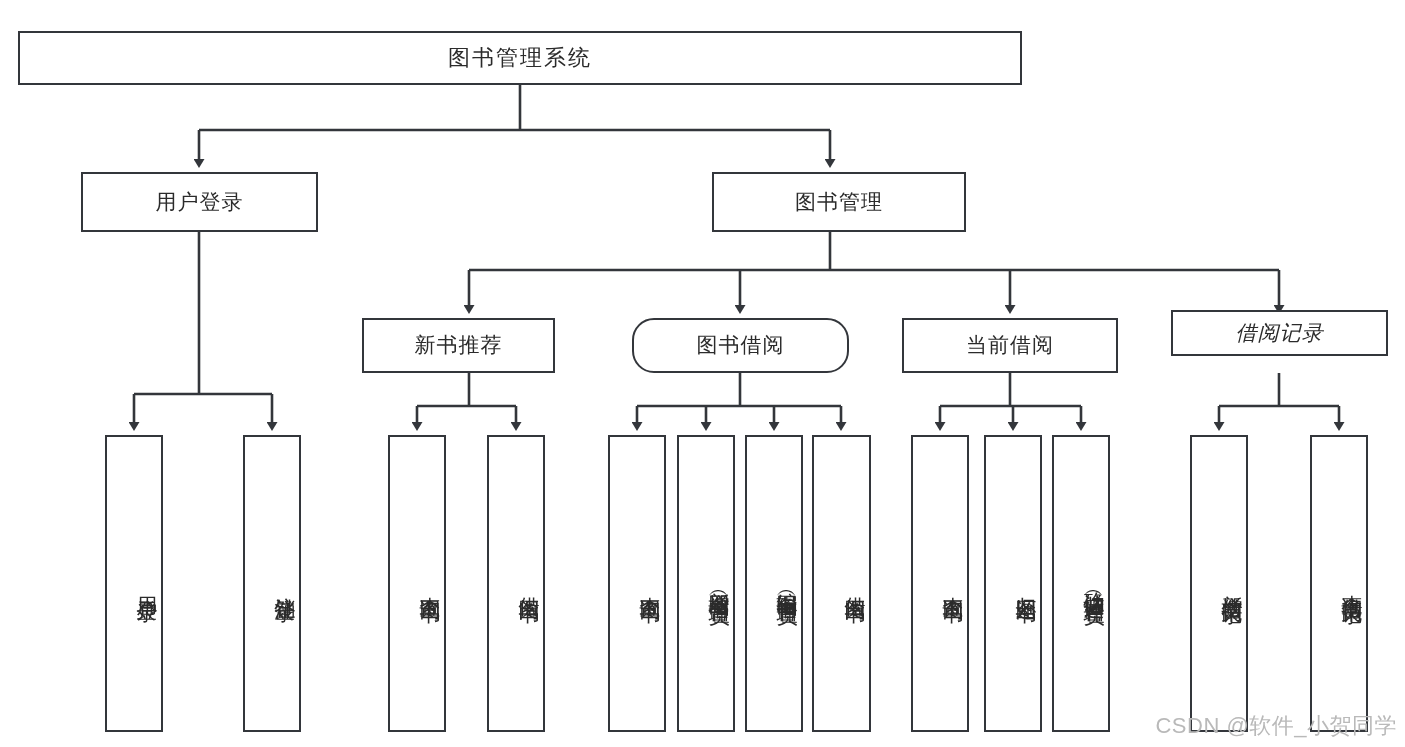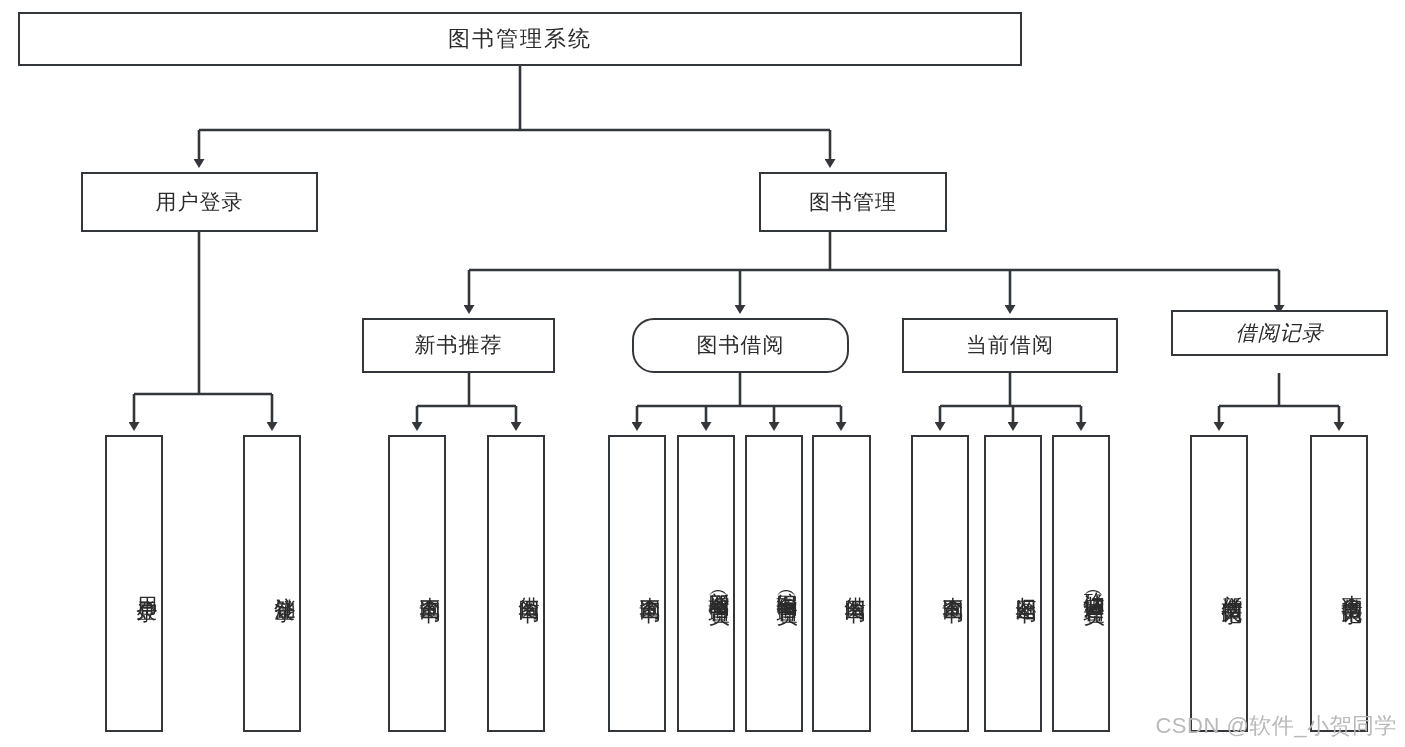--- a/index.html
+++ b/index.html
@@ -37,20 +37,21 @@
     text-align: center;
   }
   .node.h {
     font-size: 21px;
     line-height: 1.25;
     letter-spacing: 1px;
   }
   .node.title {
     font-size: 22px;
     letter-spacing: 2px;
+    margin-top: 19px;
   }
   .node.v {
     writing-mode: vertical-rl;
     text-orientation: upright;
     font-size: 21px;
     line-height: 1.32;
     letter-spacing: 2px;
     padding: 6px 0;
     align-items: flex-start;
     justify-content: center;
@@ -123,21 +124,21 @@
     </g>
   </svg>
 
   <div class="node title" style="left:18px; top:12px; width:1004px; height:54px;">
     <span>图书管理系统</span>
   </div>
 
   <div class="node h" style="left:81px; top:172px; width:237px; height:60px;">
     <span>用户登录</span>
   </div>
-  <div class="node h" style="left:712px; top:172px; width:188px; height:60px;margin-left:47px;">
+  <div class="node h" style="left:712px; top:172px; width:254px; height:60px;">
     <span>图书管理</span>
   </div>
 
   <div class="node h" style="left:362px; top:318px; width:193px; height:55px;">
     <span>新书推荐</span>
   </div>
   <div class="node h" style="left:632px; top:318px; width:217px; height:55px;border-radius:22px;">
     <span>图书借阅</span>
   </div>
   <div class="node h" style="left:902px; top:318px; width:216px; height:55px;text-align:right;">

